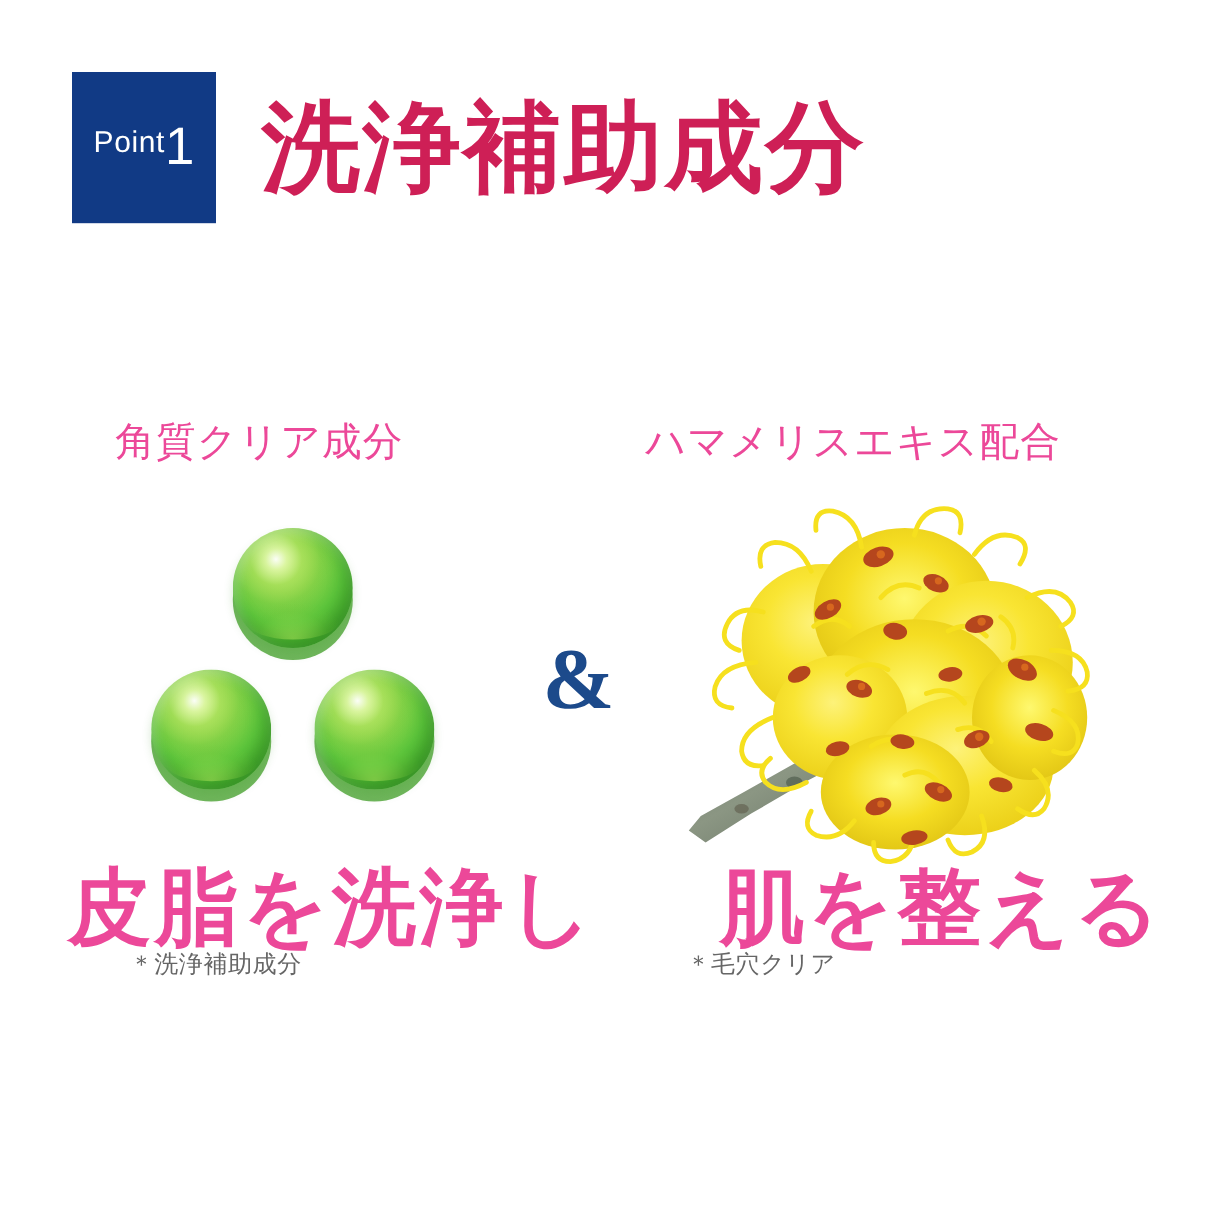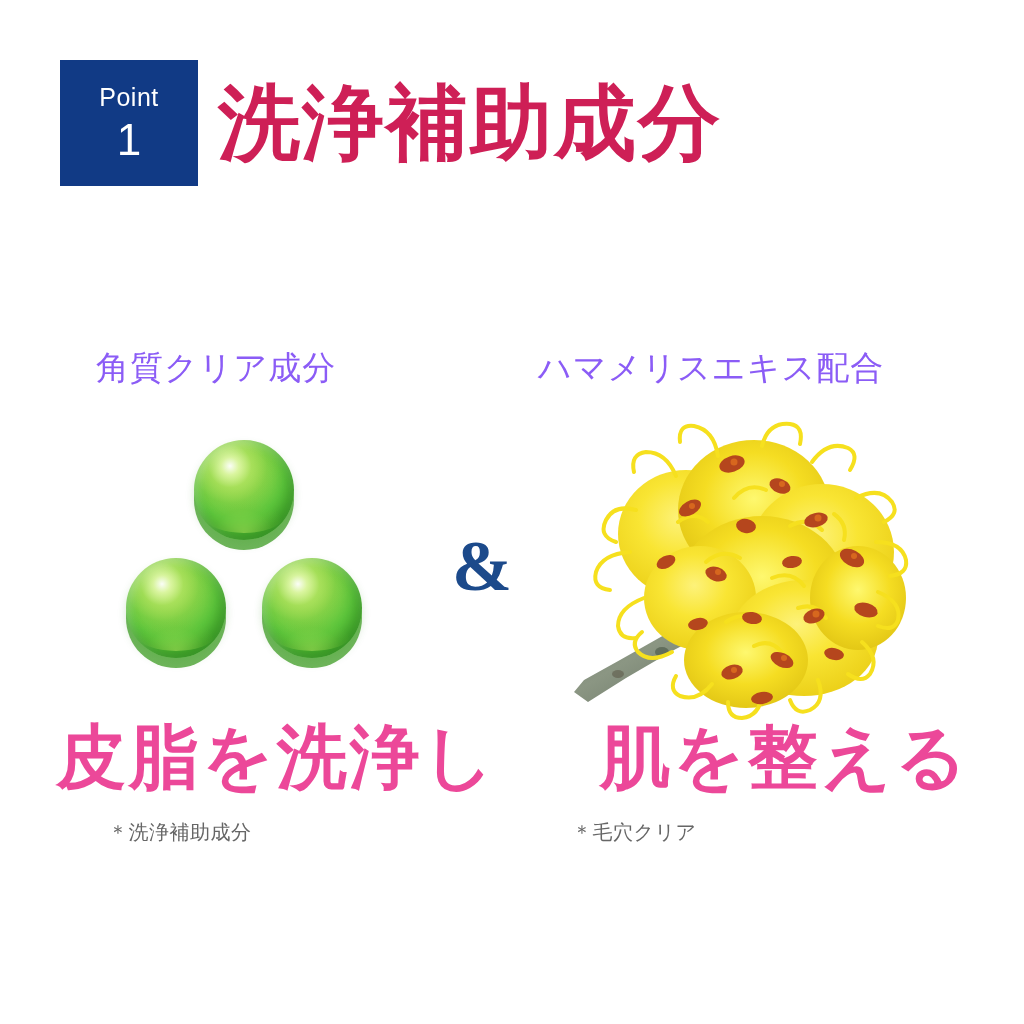--- a/index.html
+++ b/index.html
@@ -16,25 +16,25 @@
     height: 1024px;
     background: #ffffff;
     overflow: hidden;
   }
 
   
   #point-badge {
     position: absolute;
     left: 60px;
     top: 60px;
-    width: 138px;
+    width: 120px;
     height: 126px;
     background: #113a85;
     display: flex;
-    flex-direction: column;
+    flex-direction: row;
     align-items: center;
     justify-content: center;
     color: #ffffff;
     line-height: 1;
   }
   #point-badge .badge-word {
     font-size: 25px;
     letter-spacing: 0.5px;
     margin-bottom: 8px;
     font-weight: 400;
@@ -59,21 +59,21 @@
     line-height: 1;
   }
   #main-title .t-accent { color: #ce1f56; }
   #main-title .t-navy   { color: #123f8c; }
 
   
   .col-heading {
     position: absolute;
     top: 348px;
     font-size: 33px;
-    color: #8b5cf6;
+    color: #ec4899;
     letter-spacing: 1px;
     white-space: nowrap;
     line-height: 1.2;
   }
   #heading-left  { left: 96px; }
   #heading-right { left: 538px; }
 
   
   #amp {
     position: absolute;
@@ -166,21 +166,21 @@
     color: #ec4899;
     letter-spacing: 3px;
     white-space: nowrap;
     line-height: 1.15;
   }
   #headline-left  { left: 56px;  }
   #headline-right { left: 580px; margin-left: 20px; }
 
   .footnote {
     position: absolute;
-    top: 820px;
+    top: 792px;
     font-size: 20px;
     color: #666666;
     letter-spacing: 0.5px;
     white-space: nowrap;
     line-height: 1.2;
   }
   #footnote-left  { left: 108px; }
   #footnote-right { left: 572px; }
 </style>
 </head>

